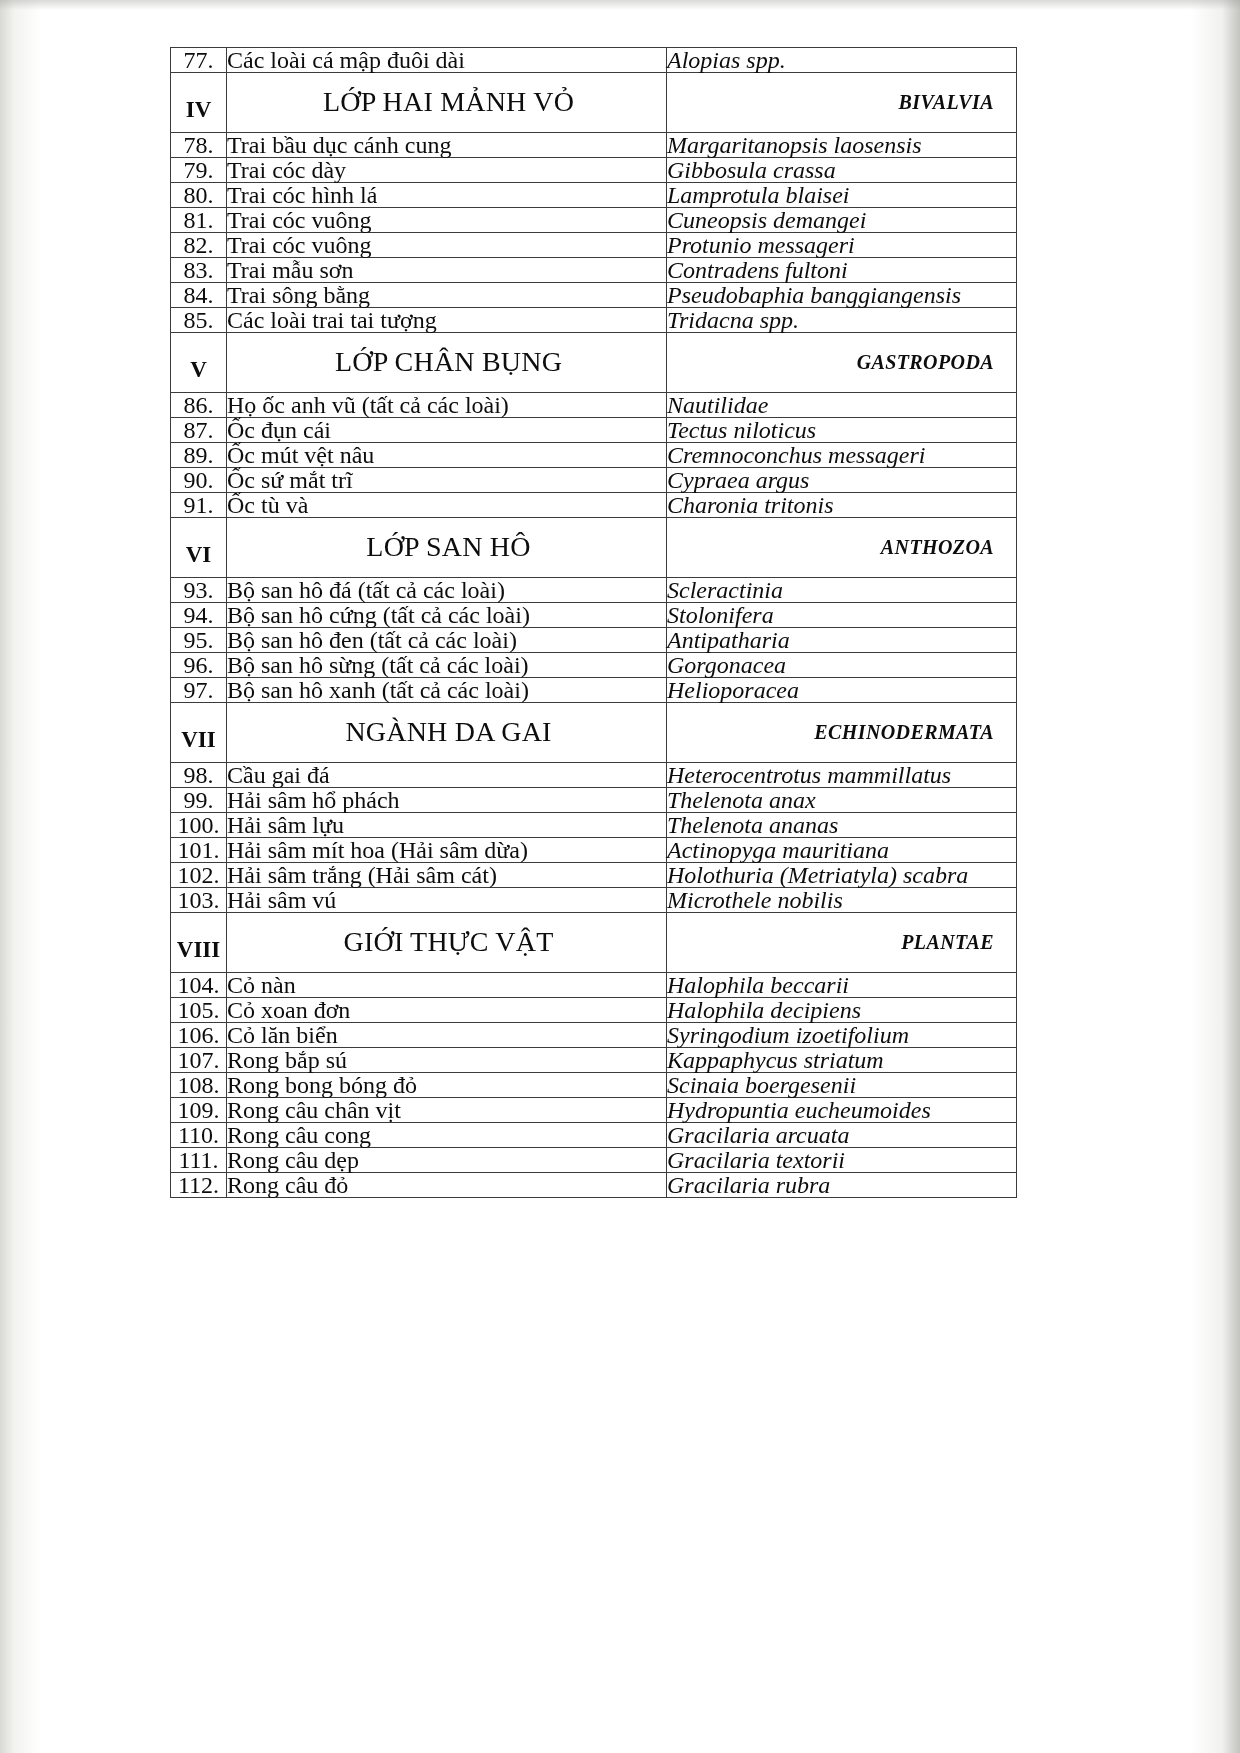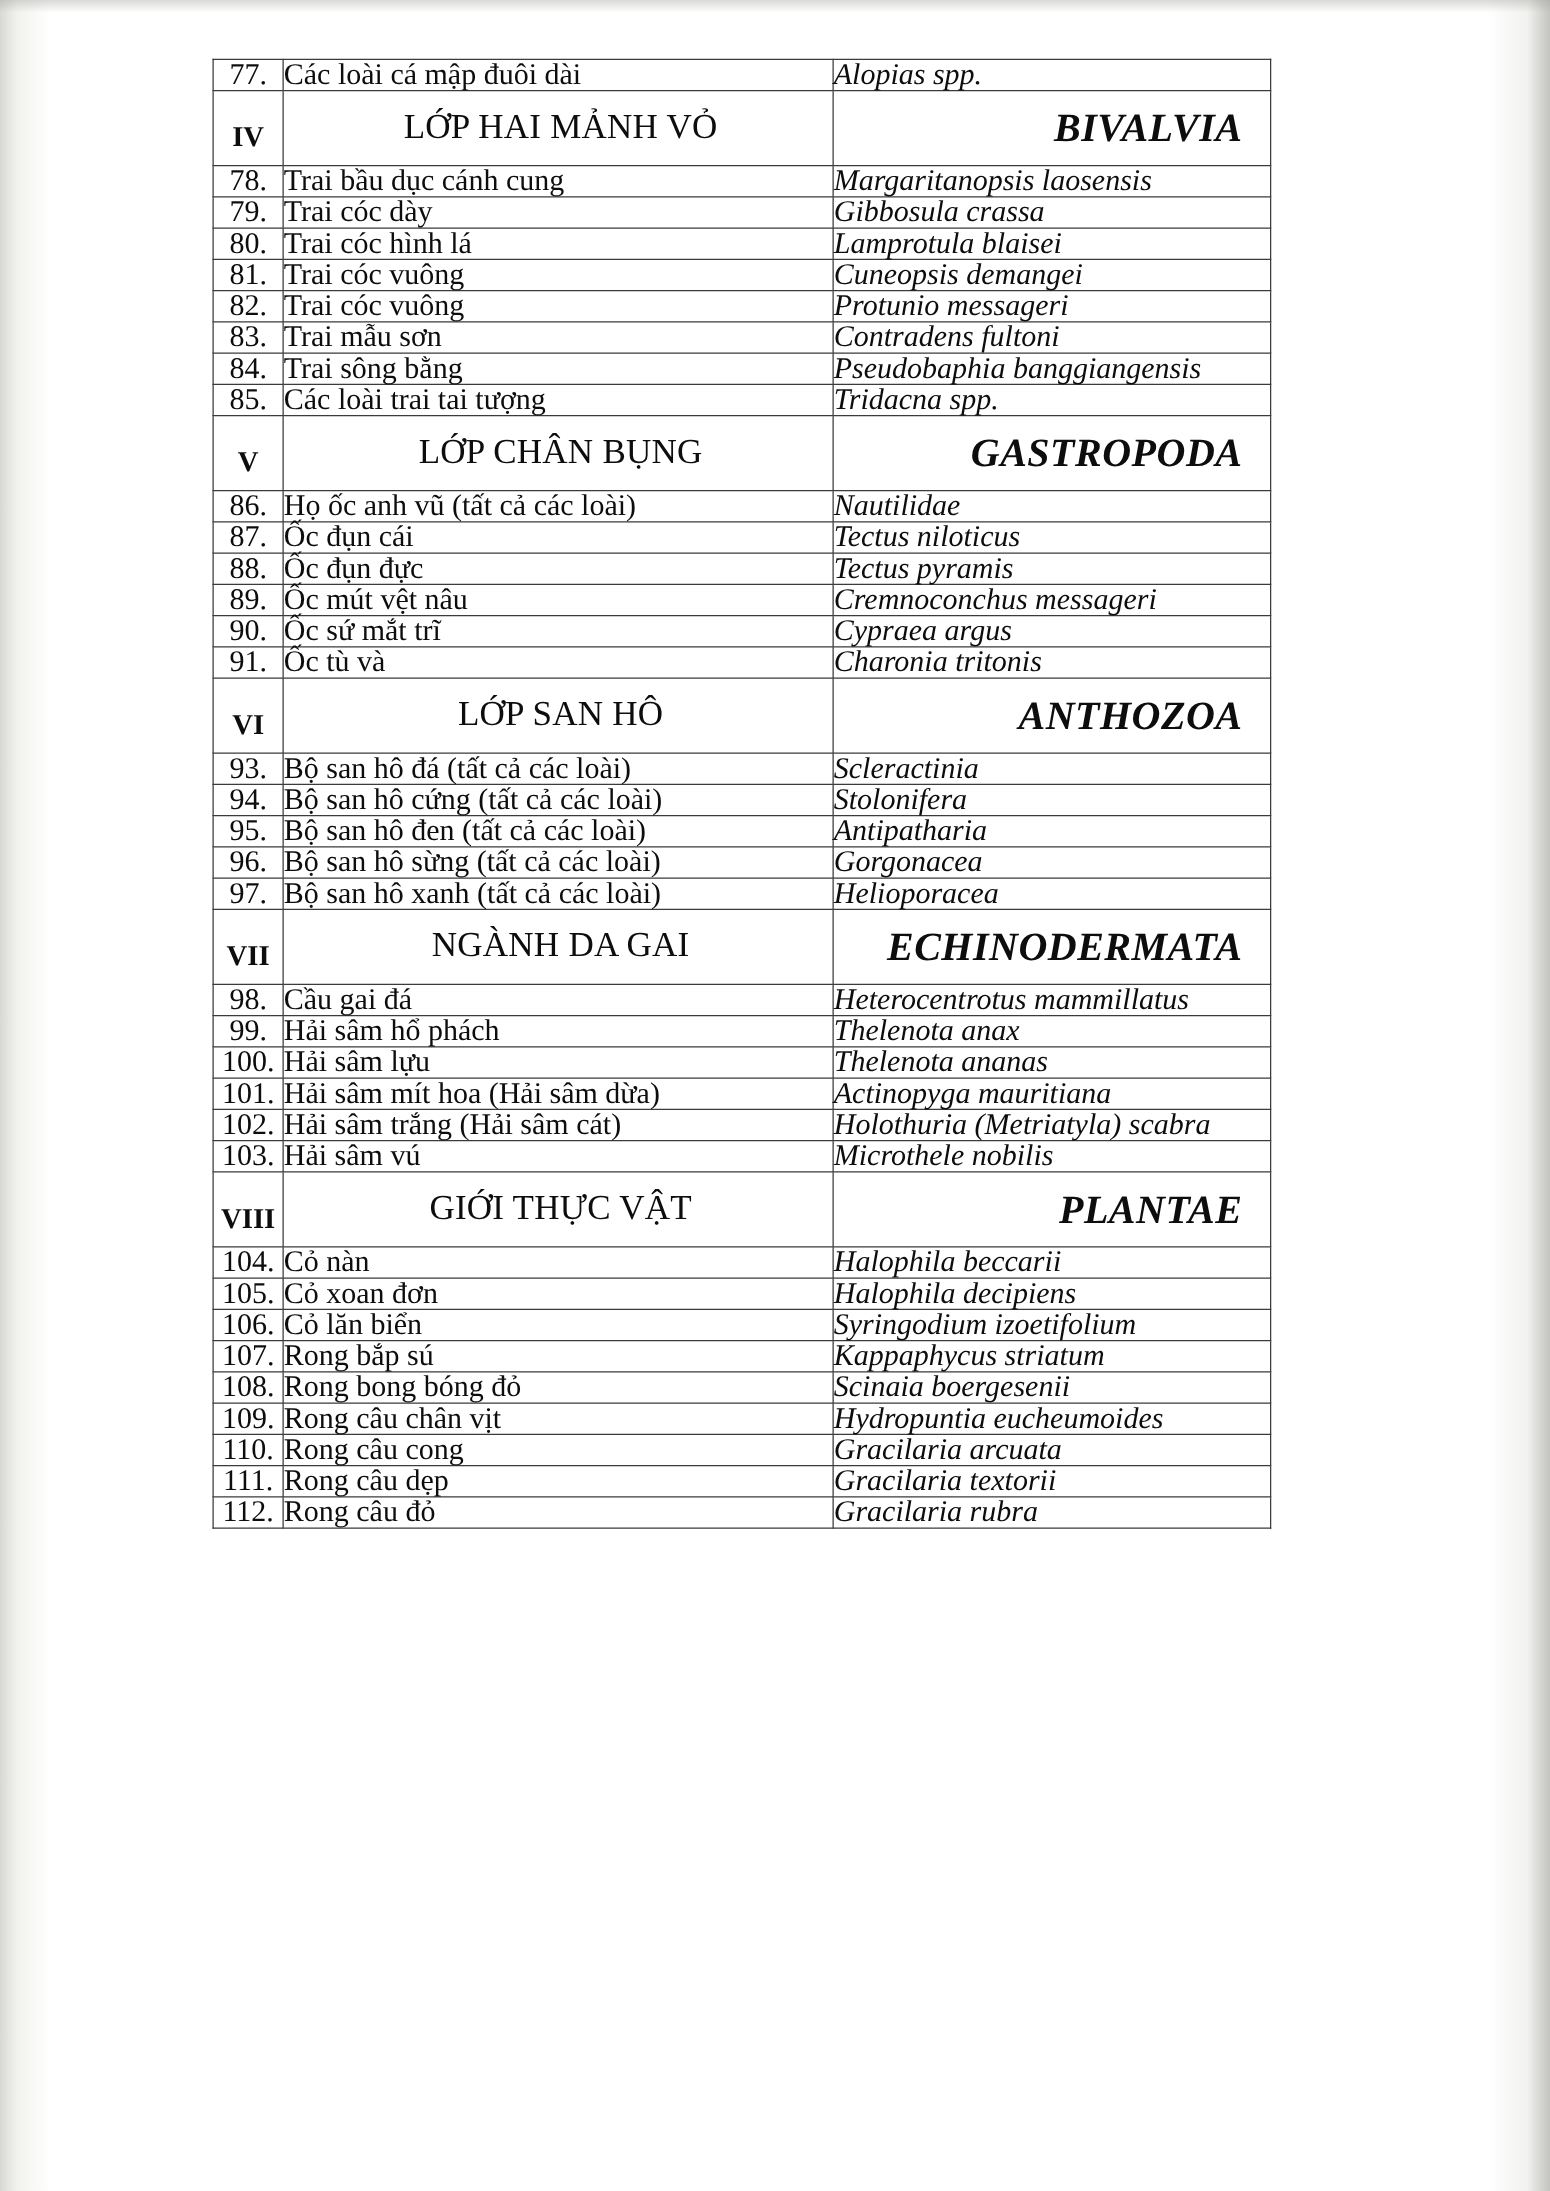--- a/index.html
+++ b/index.html
@@ -101,21 +101,21 @@
     font-size: 28px;
     letter-spacing: 0.2px;
     padding-left: 4px;
     padding-top: 9px;
     padding-bottom: 11px;
   }
   tr.section-row .cell-sci {
     font-weight: bold;
     font-style: italic;
     text-align: right;
-    font-size: 32px;
+    font-size: 20px;
     letter-spacing: 0.4px;
     padding-right: 22px;
     padding-left: 4px;
     padding-top: 9px;
     padding-bottom: 11px;
   }
 
   
   .sci-text {
     display: inline-block;
@@ -196,25 +196,20 @@
           <td class="cell-num">86.</td>
           <td class="cell-vn">Họ ốc anh vũ (tất cả các loài)</td>
           <td class="cell-sci"><span class="sci-text">Nautilidae</span></td>
         </tr>
         <tr class="species-row">
           <td class="cell-num">87.</td>
           <td class="cell-vn">Ốc đụn cái</td>
           <td class="cell-sci"><span class="sci-text">Tectus niloticus</span></td>
         </tr>
         <tr class="species-row">
-          <td class="cell-num">88.</td>
-          <td class="cell-vn">Ốc đụn đực</td>
-          <td class="cell-sci"><span class="sci-text">Tectus pyramis</span></td>
-        </tr>
-        <tr class="species-row">
           <td class="cell-num">89.</td>
           <td class="cell-vn">Ốc mút vệt nâu</td>
           <td class="cell-sci"><span class="sci-text">Cremnoconchus messageri</span></td>
         </tr>
         <tr class="species-row">
           <td class="cell-num">90.</td>
           <td class="cell-vn">Ốc sứ mắt trĩ</td>
           <td class="cell-sci"><span class="sci-text">Cypraea argus</span></td>
         </tr>
         <tr class="species-row">

